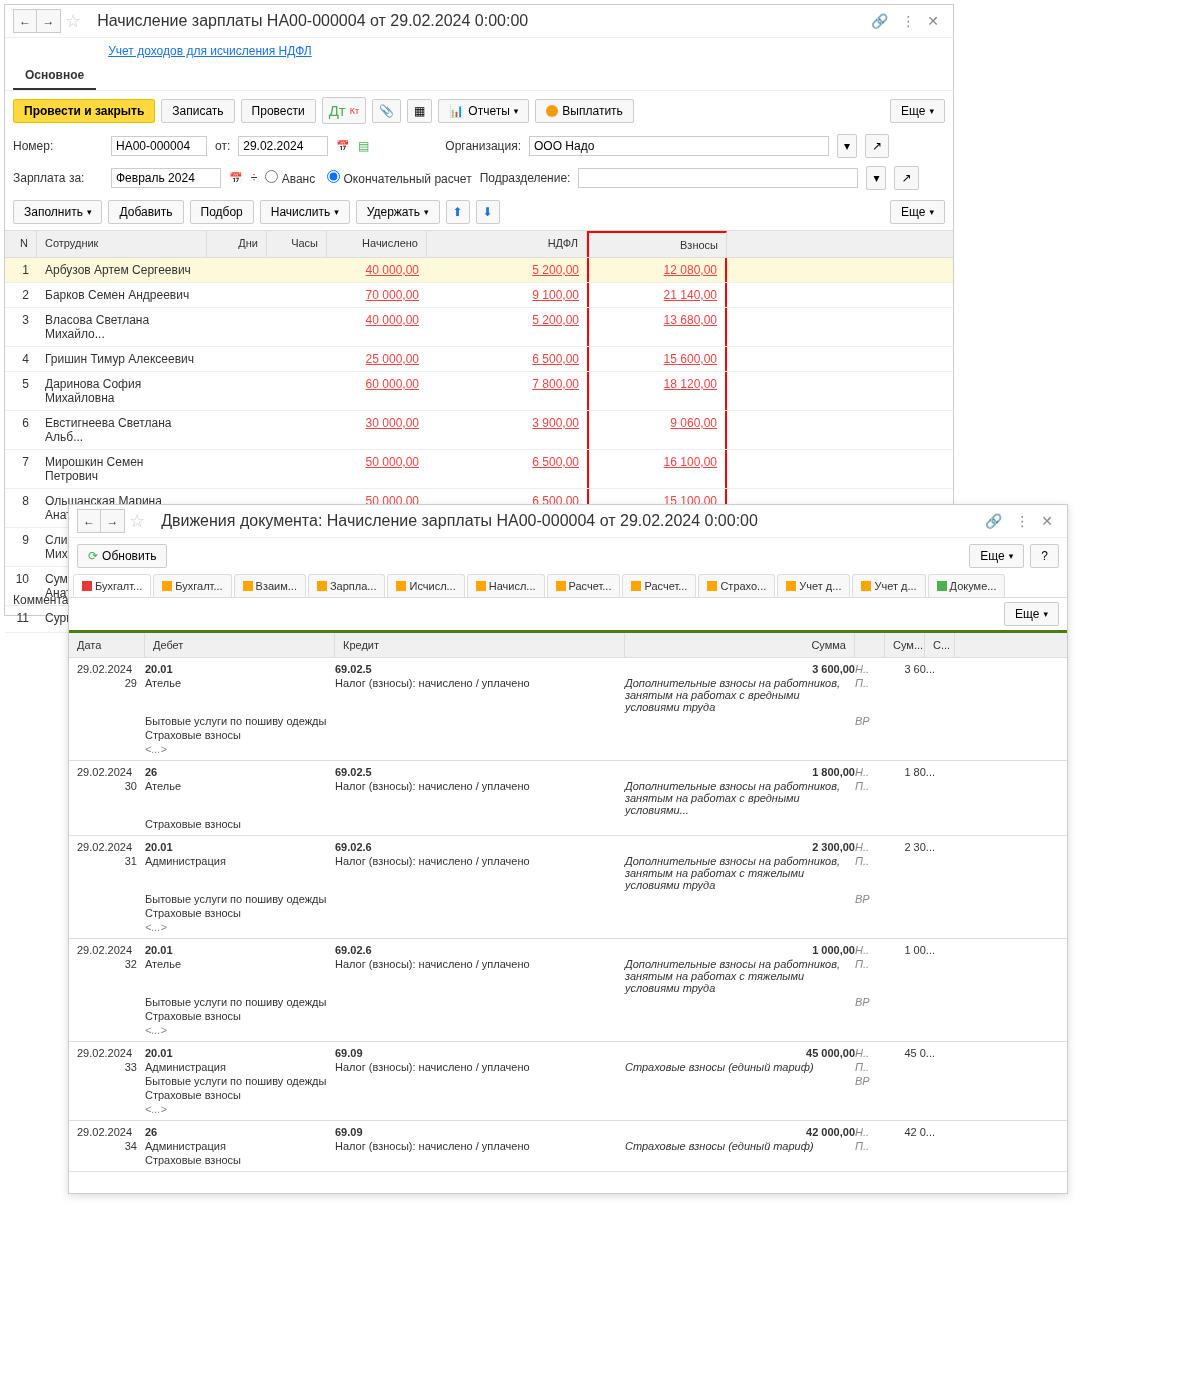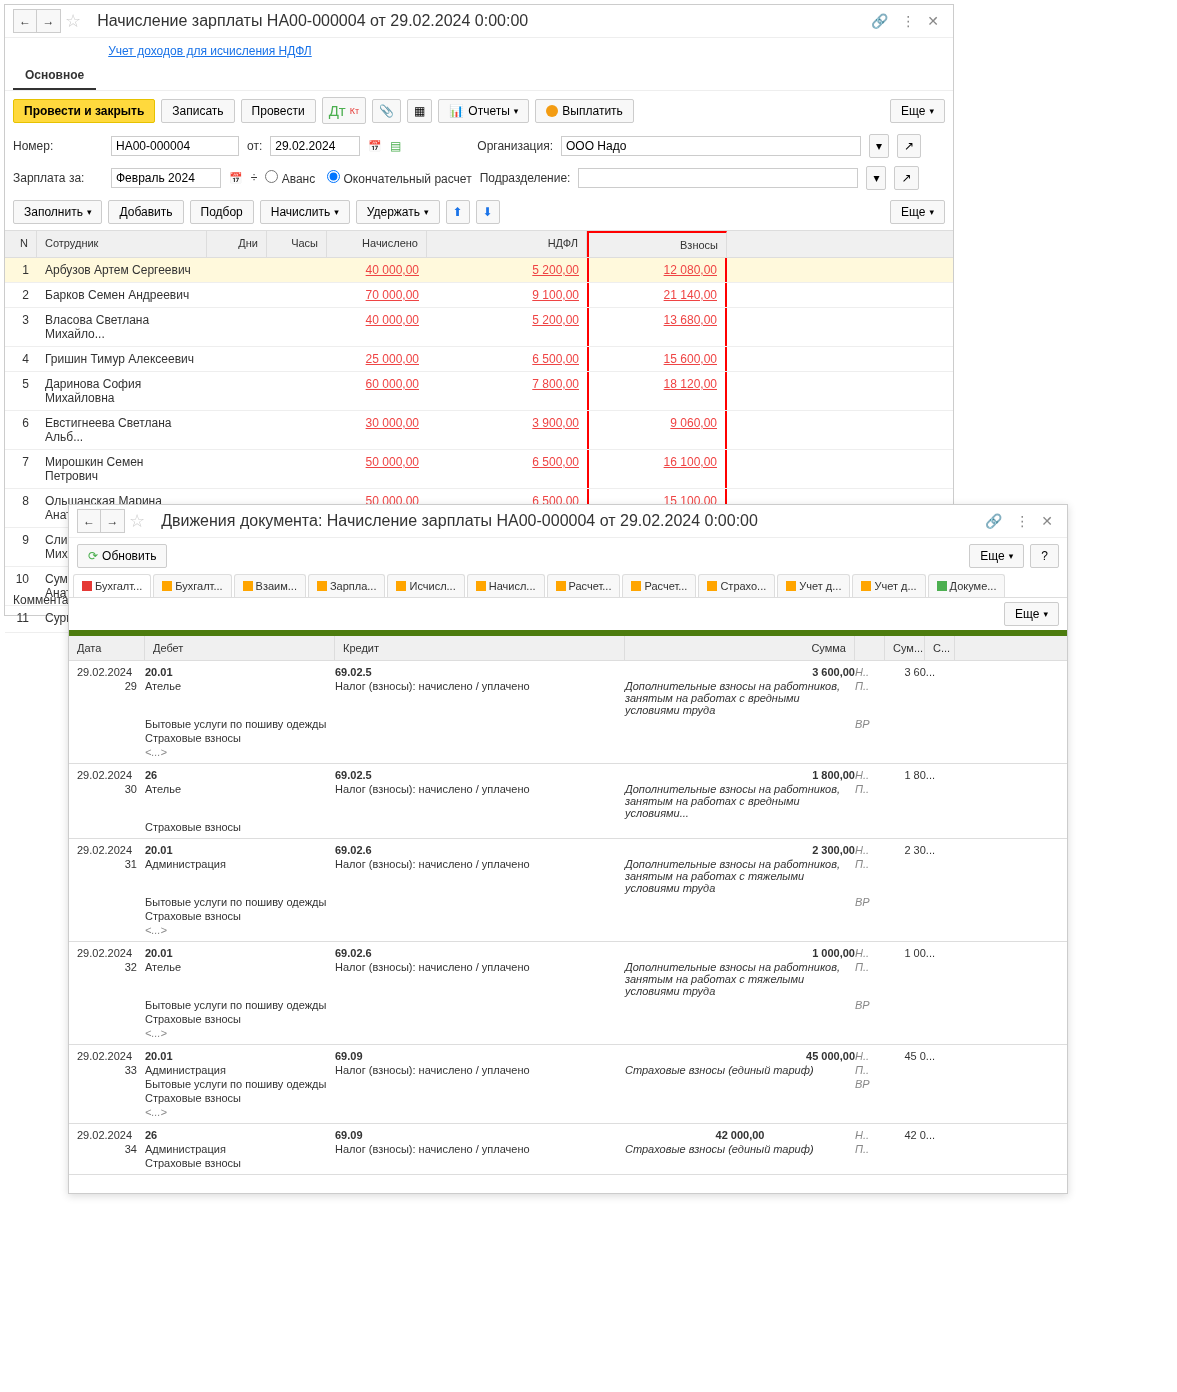--- a/index.html
+++ b/index.html
@@ -44,21 +44,21 @@
 .dropdown-caret::after { content: " ▾"; font-size: 9px; }
 .right { margin-left: auto; }
 .sub-toolbar { display: flex; align-items: center; padding: 6px 8px; gap: 6px; }
 .sub-tabs { display: flex; border-bottom: 1px solid #ddd; padding: 0 4px; overflow: hidden; }
 .sub-tab { padding: 5px 8px; border: 1px solid #ddd; border-bottom: none; background: #f8f8f8; margin-right: 2px; cursor: pointer; white-space: nowrap; font-size: 11px; display: flex; align-items: center; gap: 3px; border-radius: 3px 3px 0 0; }
 .sub-tab.active { background: #fff; border-bottom: 1px solid #fff; margin-bottom: -1px; }
 .sub-tab-icon { width: 10px; height: 10px; background: #ffa500; display: inline-block; }
 .sub-tab-icon.green { background: #4caf50; }
 .sub-tab-icon.red { background: #e53935; }
 .movements-toolbar { display: flex; padding: 4px 8px; }
-.movements { overflow-y: auto; height: 560px; border-top: 6px solid #4d7c0f; }
+.movements { overflow-y: auto; height: 560px; border-top: 3px solid #4d7c0f; }
 .mv-header { display: flex; background: #f0f0f0; border-bottom: 1px solid #ddd; font-size: 11px; }
 .mv-header .mcell { padding: 6px 8px; border-right: 1px solid #ddd; }
 .mv-block { border-bottom: 1px solid #ddd; padding: 4px 0; }
 .mv-row { display: flex; padding: 1px 0; }
 .mcell { font-size: 11px; }
 .mc-date { width: 76px; padding-left: 8px; }
 .mc-debit { width: 190px; }
 .mc-credit { width: 290px; }
 .mc-desc { width: 230px; font-style: italic; }
 .mc-x1 { width: 30px; font-style: italic; color: #888; }
@@ -104,21 +104,21 @@
     <button class="btn dropdown-caret">📊 <span>Отчеты</span></button>
     <button class="btn">
         <span class="coin-icon"></span>
         <span>Выплатить</span>
       </button>
     <button class="btn dropdown-caret right">Еще</button>
   </div>
 
   <div class="form-row">
     <span class="label">Номер:</span>
-    <input class="input" style="width: 128px;" value="НА00-000004">
+    <input class="input" style="width: 96px;" value="НА00-000004">
     <span>от:</span>
     <input class="input" style="width: 90px;" value="29.02.2024">
     <span class="calendar-icon">📅</span>
     <span style="color:#4caf50">▤</span>
     <span style="width:60px"></span>
     <span>Организация:</span>
     <input class="input" style="width: 300px;" value="ООО Надо">
     <button class="btn icon-only">▾</button>
     <button class="btn icon-only">↗</button>
   </div>
@@ -469,21 +469,21 @@
           <div class="mv-row">
             <div class="mcell mc-date"></div>
             <div class="mcell mc-debit italic" style="color:#888">&lt;...&gt;</div>
           </div>
         </div>
         <div class="mv-block">
           <div class="mv-row">
             <div class="mcell mc-date">29.02.2024</div>
             <div class="mcell mc-debit bold">26</div>
             <div class="mcell mc-credit bold">69.09</div>
-            <div class="mcell mc-desc bold" style="text-align:center;font-style:normal">42 000,00</div>
+            <div class="mcell mc-desc bold" style="text-align:right;font-style:normal">42 000,00</div>
             <div class="mcell mc-x1">Н..</div>
             <div class="mcell mc-x2">42 0...</div>
           </div>
           <div class="mv-row">
             <div class="mcell mc-date" style="text-align:right;padding-right:8px">34</div>
             <div class="mcell mc-debit">Администрация</div>
             <div class="mcell mc-credit">Налог (взносы): начислено / уплачено</div>
             <div class="mcell mc-desc">Страховые взносы (единый тариф)</div>
             <div class="mcell mc-x1">П..</div>
             <div class="mcell mc-x2"></div>

